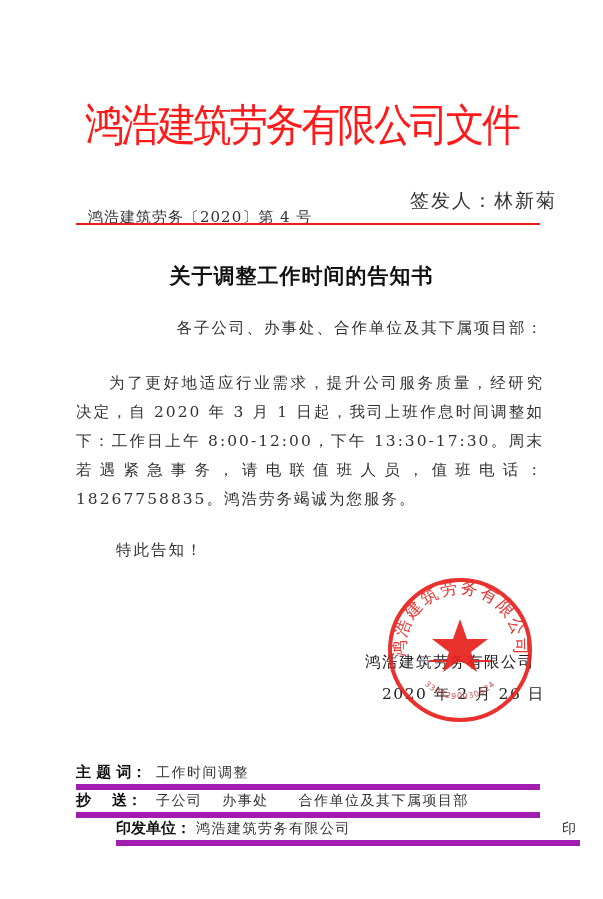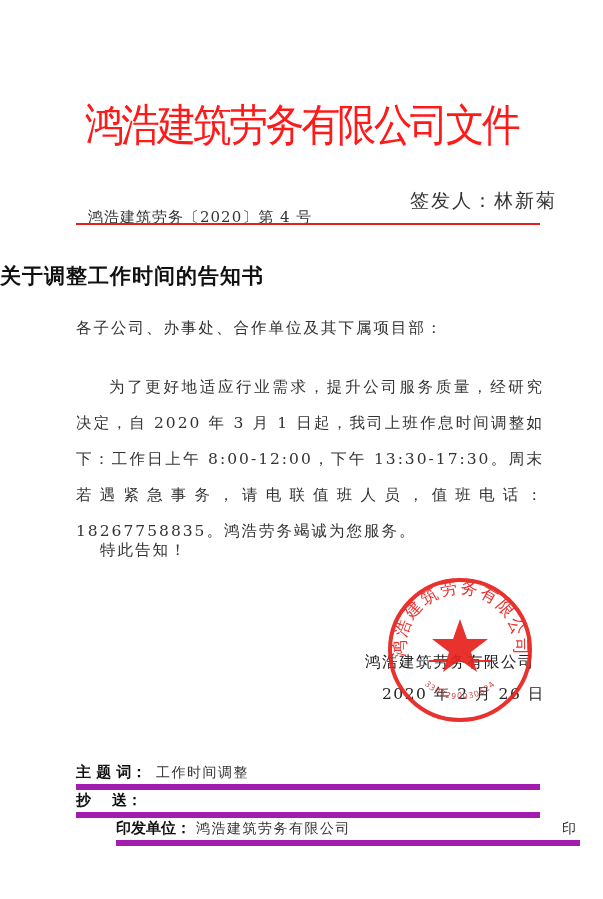--- a/index.html
+++ b/index.html
@@ -6,27 +6,27 @@
     body { width: 603px; height: 899px; position: relative; overflow: hidden;
            font-family: "DejaVu Serif", "Liberation Serif", serif; color: #222; }
     .abs { position: absolute; }
     .doc-title { left: 0; width: 603px; top: 96px; text-align: center;
                  color: #ff1a1a; font-size: 44px; letter-spacing: -3px;
                  font-family: "DejaVu Sans", "Liberation Sans", sans-serif;
                  transform: scaleX(0.88); transform-origin: center; font-weight: normal; }
     .ref-line { left: 88px; top: 188px; font-size: 15px; letter-spacing: 1px; color: #333; margin-top: 20px; }
     .signer { left: 410px; top: 188px; font-size: 19px; letter-spacing: 2px; color: #333; }
     .red-rule { left: 76px; top: 223px; width: 464px; height: 2px; background: #e8201d; }
-    .notice-title { left: 0; width: 603px; top: 262px; text-align: left; font-size: 21px;
+    .notice-title { left: 0; width: 603px; top: 262px; text-align: center; font-size: 21px;
                     font-weight: bold; color: #111;
                     font-family: "DejaVu Sans", "Liberation Sans", sans-serif; letter-spacing: 1px; }
     .p { left: 76px; width: 468px; font-size: 15.5px; color: #333; letter-spacing: 2px; }
-    .salutation { top: 318px; }
-    .body-text { top: 369px; line-height: 36px; text-indent: 33px; text-align: justify; }
-    .closing { left: 100px; top: 540px; font-size: 15.5px; letter-spacing: 2px; color: #333; }
+    .salutation { top: 318px; text-align: right; }
+    .body-text { top: 369px; line-height: 29px; text-indent: 33px; text-align: justify; }
+    .closing { left: 116px; top: 540px; font-size: 15.5px; letter-spacing: 2px; color: #333; }
     .sign-company { left: 365px; top: 652px; font-size: 15.5px; letter-spacing: 1.5px; color: #222; z-index: 2; }
     .sign-date { left: 382px; top: 684px; font-size: 15.5px; letter-spacing: 1.5px; color: #222; z-index: 2; }
     .seal { left: 385px; top: 575px; width: 150px; height: 150px; z-index: 3; opacity: 0.92; }
     .footer-row { left: 76px; width: 464px; height: 26px; border-bottom: 6px solid #a21caf;
                   font-size: 14px; color: #333; }
     .footer-row .label { position: absolute; left: 0; bottom: 2px; font-weight: bold; color: #111;
                          font-family: "DejaVu Sans", "Liberation Sans", sans-serif; font-size: 15px; }
     .footer-row .value { position: absolute; left: 80px; bottom: 2px; letter-spacing: 1.5px; font-family: Liberation Mono, monospace; }
     .footer-row .print-mark { position: absolute; right: 4px; bottom: 2px; }
     .row1 { top: 758px; }
@@ -71,18 +71,19 @@
     <line x1="44" y1="86" x2="106" y2="86" stroke="#e8201d" stroke-width="2"></line>
   </svg>
 </div>
 
 <div class="abs footer-row row1">
   <span class="label">主 题 词：</span>
   <span class="value">工作时间调整</span>
 </div>
 <div class="abs footer-row row2">
   <span class="label" style="white-space:pre;">抄    送：</span>
+  <span class="value" style="white-space:pre;">子公司  办事处   合作单位及其下属项目部</span>
 </div>
 <div class="abs footer-row row3">
   <span class="label">印发单位：</span>
   <span class="value">鸿浩建筑劳务有限公司</span>
   <span class="print-mark">印</span>
 </div>
 
 </body></html>

